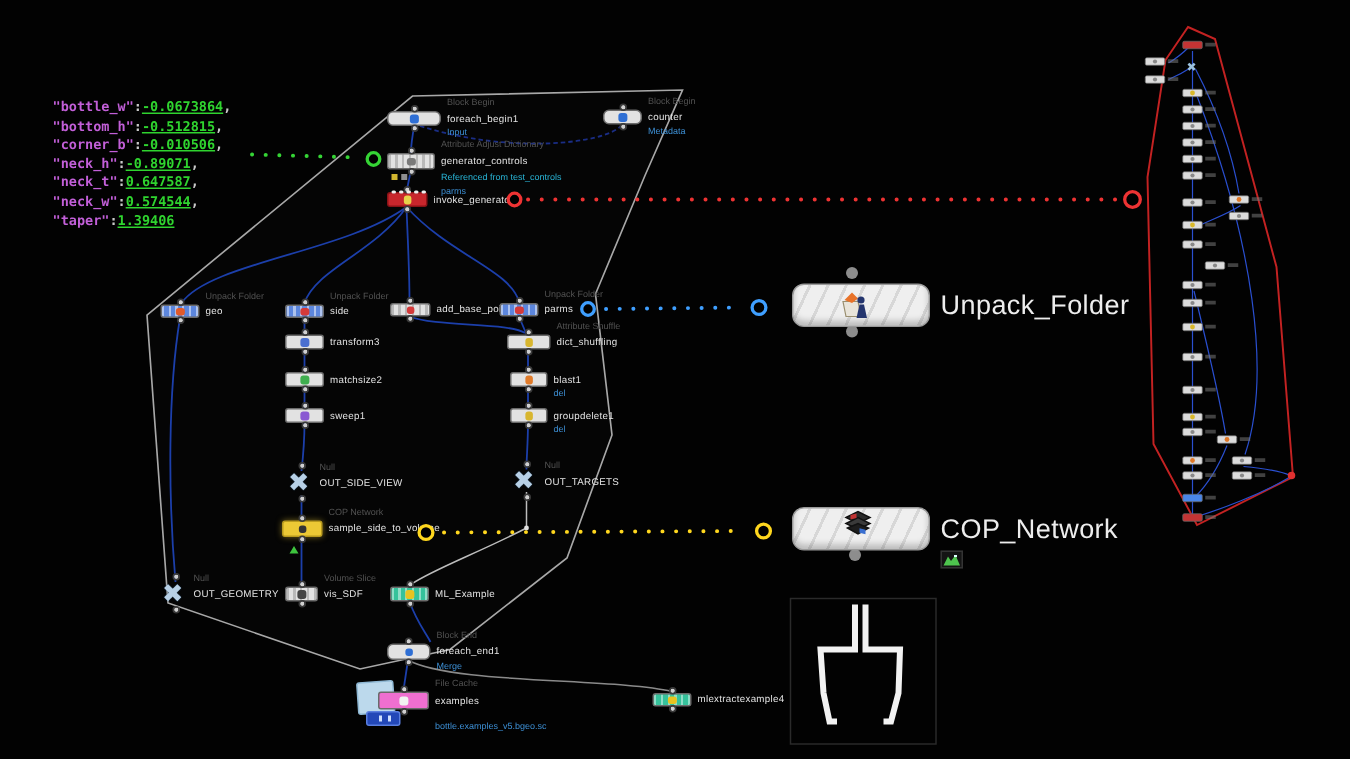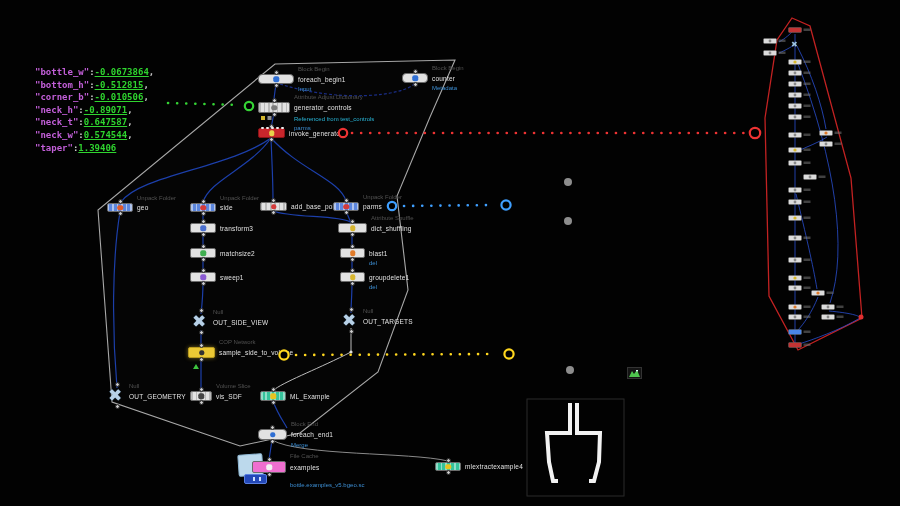--- a/index.html
+++ b/index.html
@@ -342,20 +342,43 @@
       <rect x="826.5" y="291.5" width="7" height="2.5" fill="#777" opacity="0.55"></rect>
       <rect x="821.5" y="304.5" width="13" height="5" rx="1" fill="#dcdcdc" stroke="#666" stroke-width="0.5"></rect>
       <circle cx="828" cy="307" r="1.4" fill="#888"></circle>
       <rect x="836.5" y="305.5" width="7" height="2.5" fill="#777" opacity="0.55"></rect>
       <rect x="821.5" y="314.5" width="13" height="5" rx="1" fill="#dcdcdc" stroke="#666" stroke-width="0.5"></rect>
       <circle cx="828" cy="317" r="1.4" fill="#888"></circle>
       <rect x="836.5" y="315.5" width="7" height="2.5" fill="#777" opacity="0.55"></rect>
       <circle cx="861" cy="317" r="2.5" fill="#e03030"></circle>
     </svg>
 
+  <div class="bignode" style="left:528px;top:189px;">
+    <span class="bicon" style="left:30px;top:4px;">
+      <svg width="22" height="19">
+        <polygon points="3,7 13,7 15,17 5,17" fill="#e8e4da" stroke="#9a8f70" stroke-width="0.8"></polygon>
+        <polygon points="4,6 9,1 13,5 9,8" fill="#e8732a"></polygon>
+        <circle cx="15" cy="6" r="2.4" fill="#24356e"></circle>
+        <polygon points="12,18 14,9 17,9 19,18" fill="#24356e"></polygon>
+      </svg>
+    </span>
+    <span class="blabel">Unpack_Folder</span>
+  </div>
+  <div class="bignode" style="left:528px;top:338px;">
+    <span class="bicon" style="left:31px;top:-3px;">
+      <svg width="24" height="24">
+        <polygon points="4,9 12,5 20,9 12,13" fill="#2a2a2a" stroke="#111"></polygon>
+        <polygon points="4,13 12,9 20,13 12,17" fill="#3a3a3a" stroke="#111"></polygon>
+        <polygon points="5,16 12,13 19,16 12,20" fill="#1d1d1d" stroke="#111"></polygon>
+        <rect x="7" y="9" width="4" height="3" fill="#c23333" transform="skewY(-14)"></rect>
+        <rect x="13" y="13" width="4" height="3" fill="#3a6fd0" transform="skewY(14)"></rect>
+      </svg>
+    </span>
+    <span class="blabel">COP_Network</span>
+  </div>
   <div id="cop-badge">
     <svg width="13" height="10">
         <polygon points="1,9 4,3 6,6 9,2 12,9" fill="#4ec44e"></polygon>
         <rect x="8" y="2" width="2" height="1.4" fill="#dff"></rect>
       </svg>
   </div>
 
 </div>
 
 </body></html>

